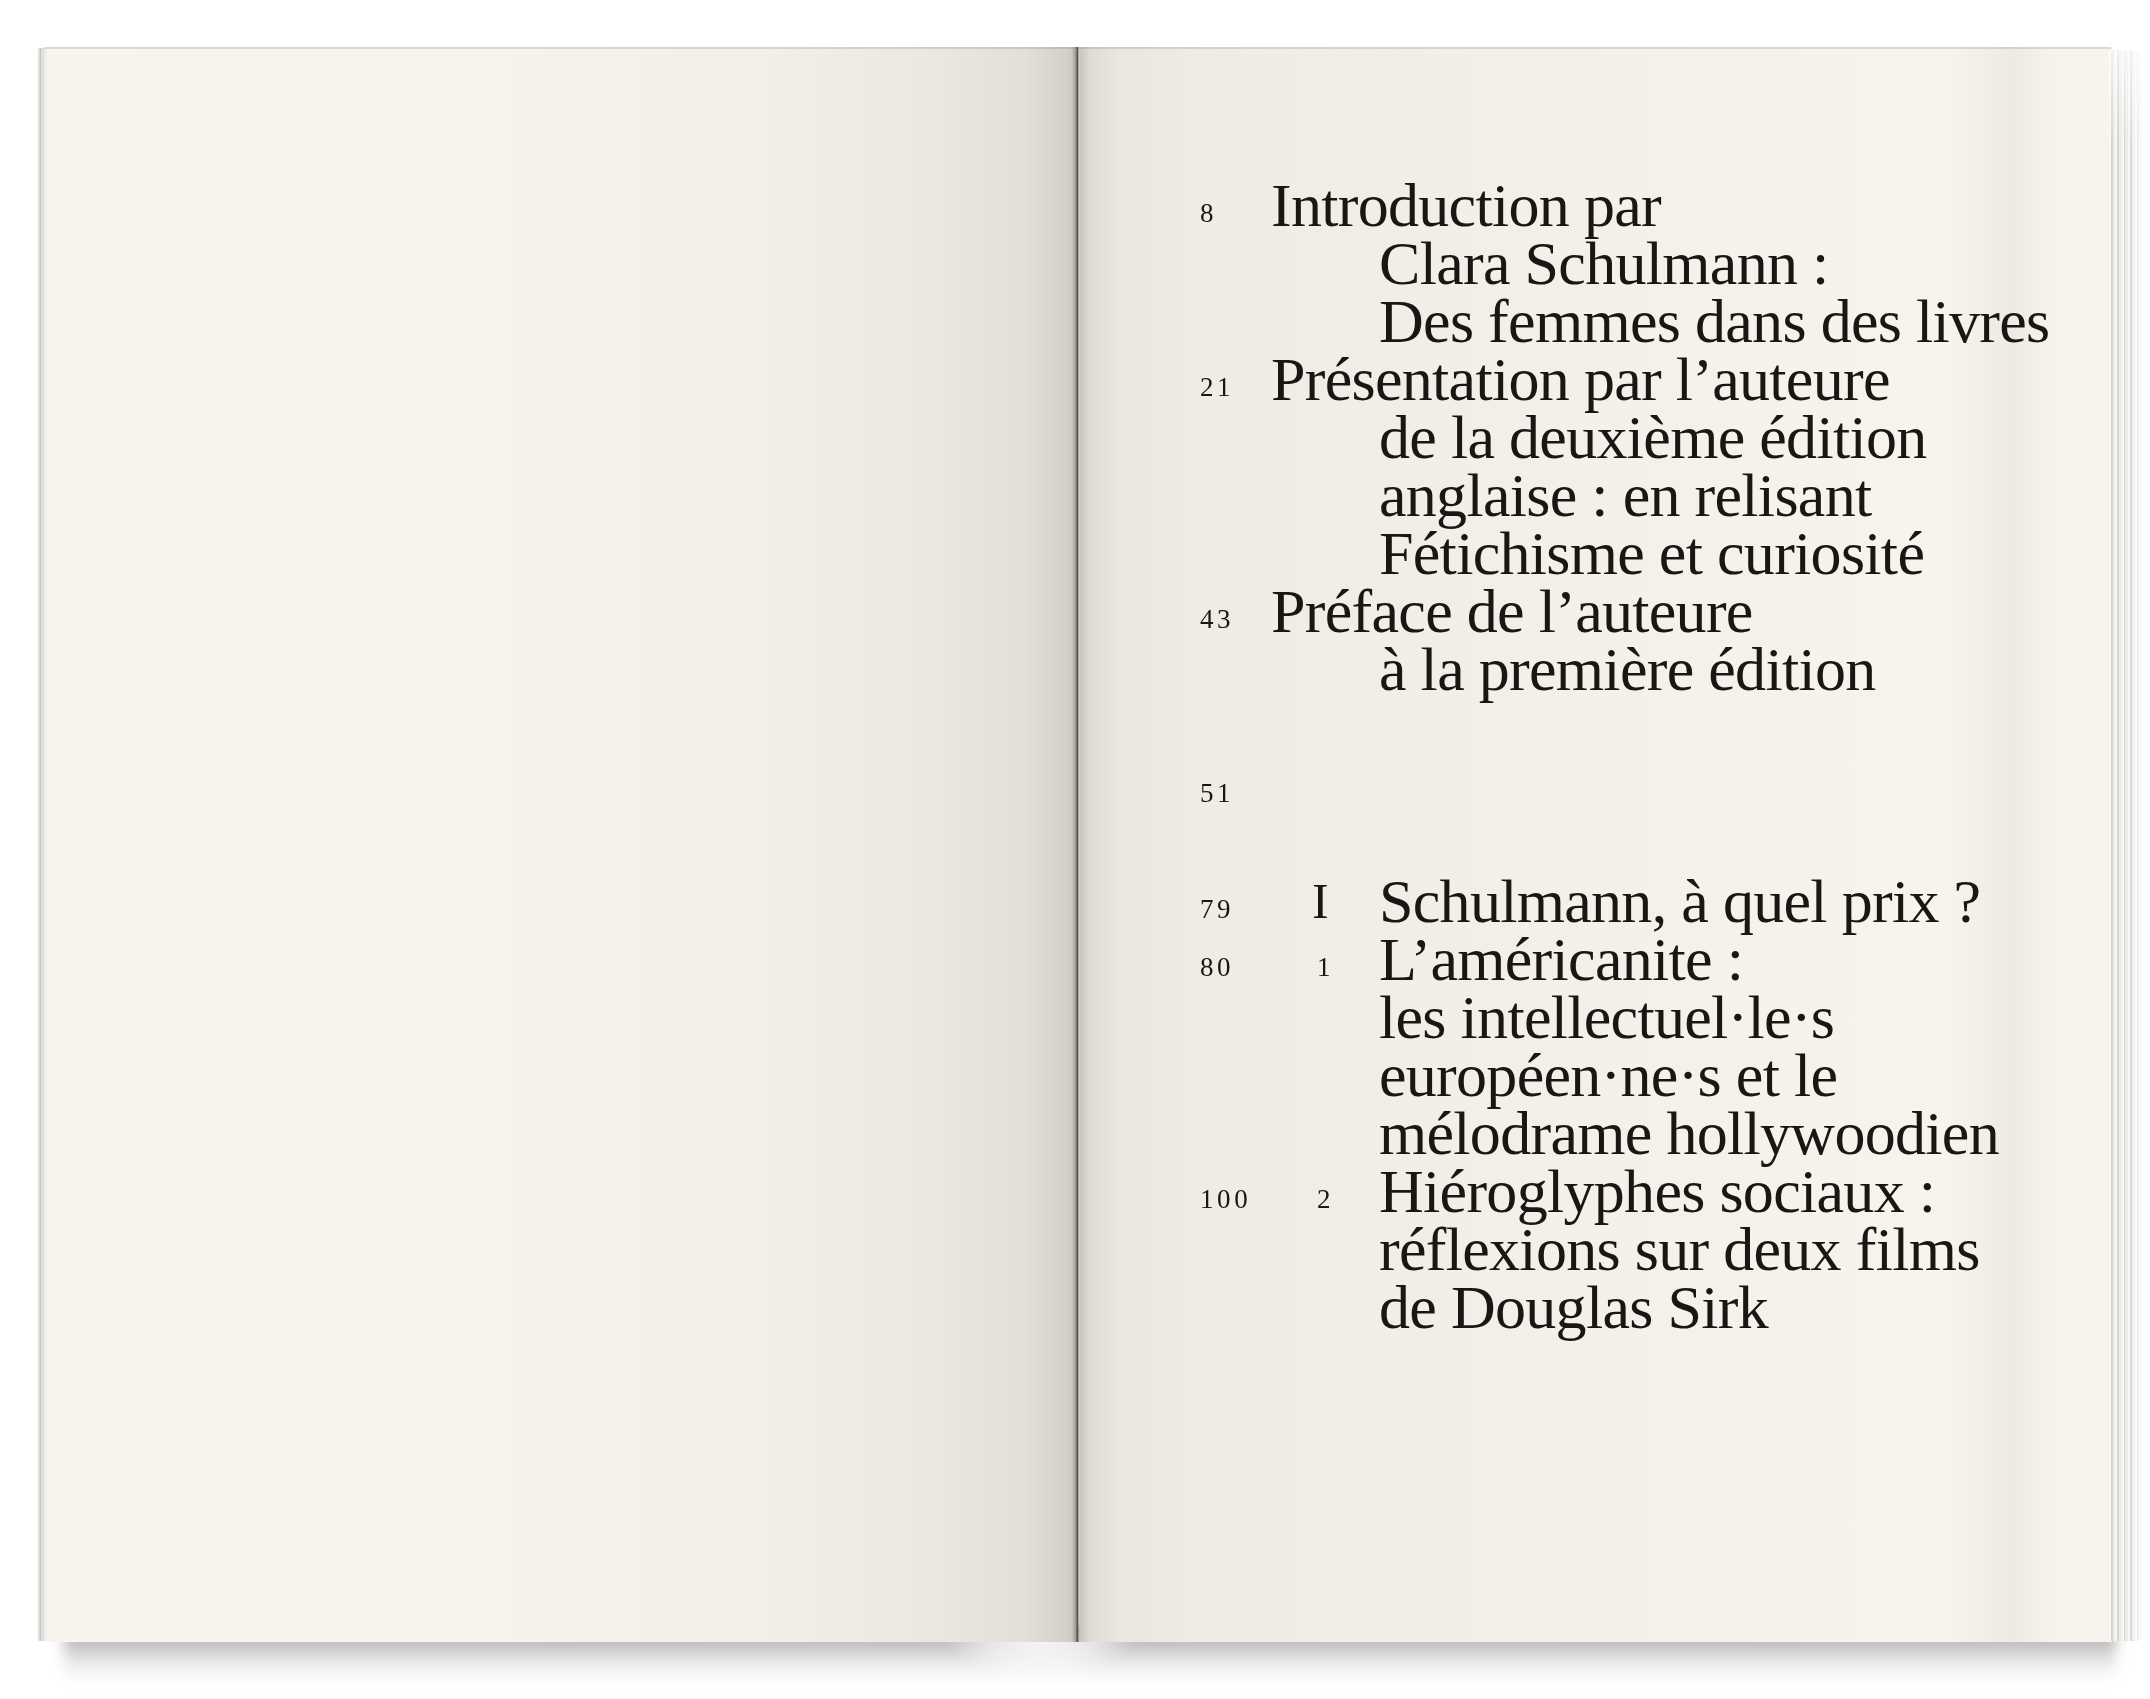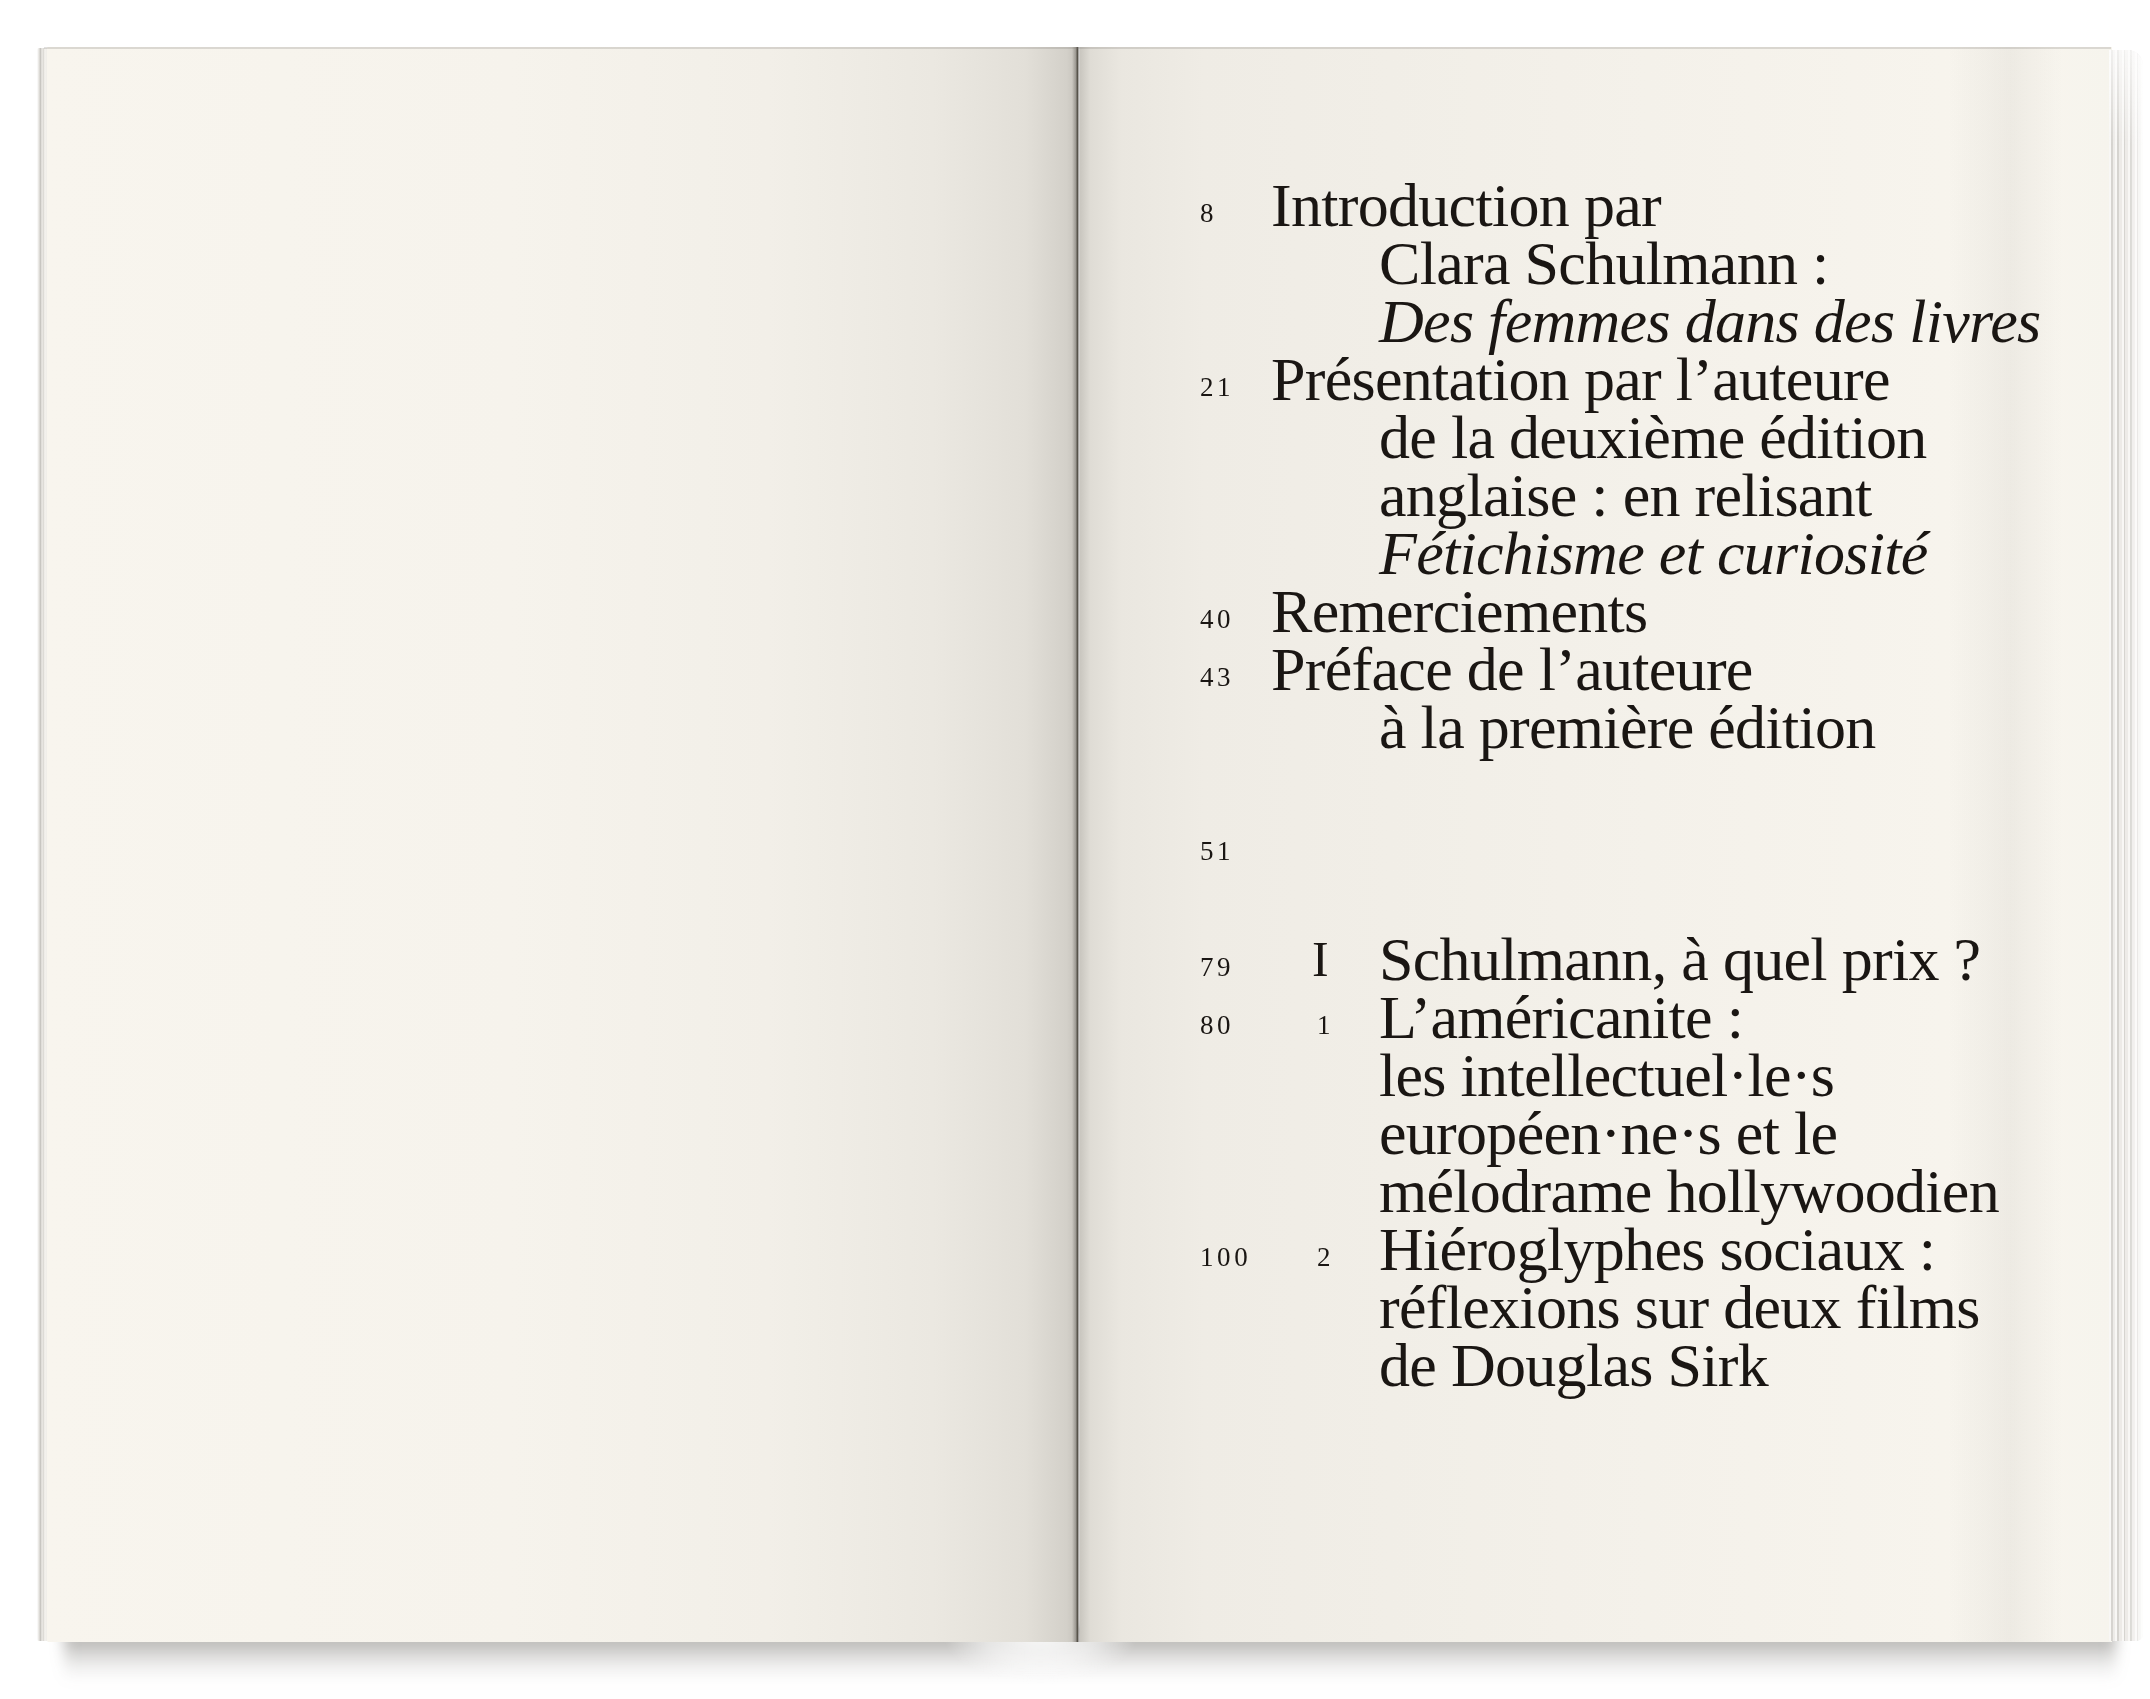--- a/index.html
+++ b/index.html
@@ -122,21 +122,21 @@
     font-size:50px;
     top:0 !important;
     letter-spacing:0;
   }
   .tx{
     left:299px;
     font-size:62px;
     letter-spacing:-0.7px;
   }
   .tx.first{left:191px;}
-  .tx.italic{font-style:italic;}
+  .tx.italic{}
 </style>
 </head>
 <body>
 
 <div class="scene">
 
   <div class="book-shadow"></div>
   <div class="shadow-gap"></div>
 
   <div class="book">
@@ -167,24 +167,20 @@
       <div class="ln">
         <span class="tx">de la deuxième édition</span>
       </div>
       <div class="ln">
         <span class="tx">anglaise : en relisant</span>
       </div>
       <div class="ln">
         <span class="tx italic">Fétichisme et curiosité</span>
       </div>
 
-      <div class="ln">
-        <span class="pn">40</span>
-        <span class="tx first">Remerciements</span>
-      </div>
 
       <div class="ln">
         <span class="pn">43</span>
         <span class="tx first">Préface de l’auteure</span>
       </div>
       <div class="ln">
         <span class="tx">à la première édition</span>
       </div>
 
       <div class="gap"></div>

